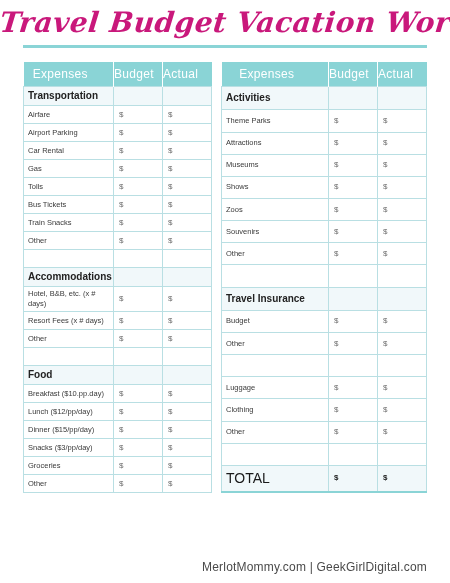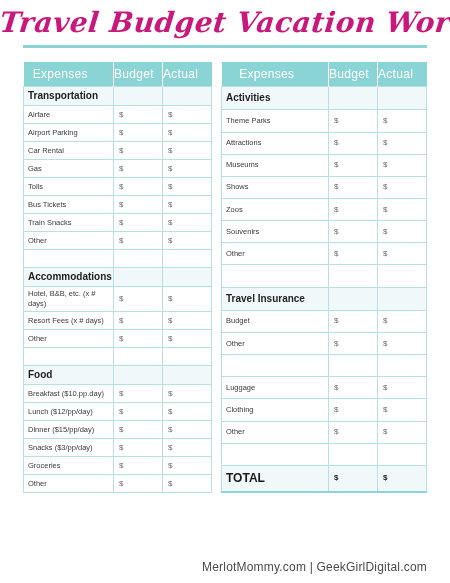--- a/index.html
+++ b/index.html
@@ -111,22 +111,22 @@
     font-size: 10px;
     color: #222222;
     height: 14px;
   }
   tr.spacer td {
     background: #ffffff;
     height: 13px;
   }
   tr.total td {
     background: #f1f8fa;
-    font-weight: 700;
-    font-size: 12px;
+    font-weight: 400;
+    font-size: 14px;
     color: #1a1a1a;
     height: 16px;
     border-bottom: 2px solid #8ad4d6;
   }
   tr.total td.money { color: #1a1a1a; font-weight: 700; }
 
   
   .footer {
     position: absolute;
     right: 23px;

